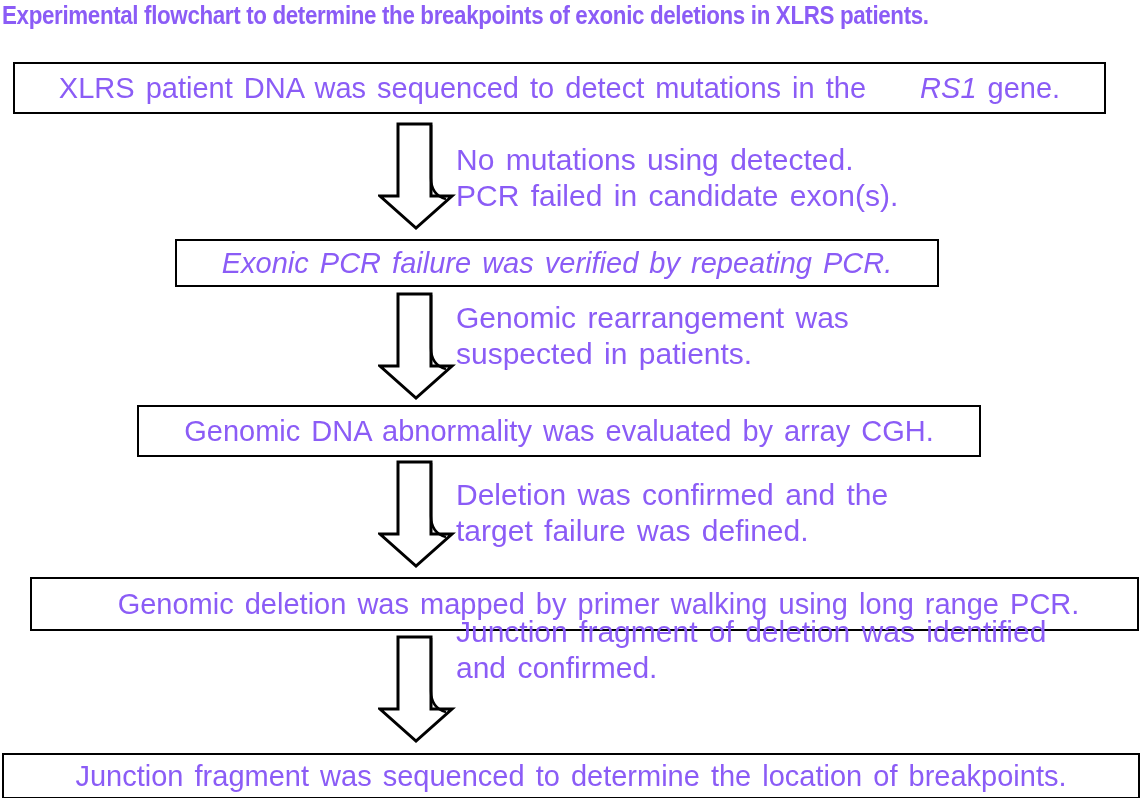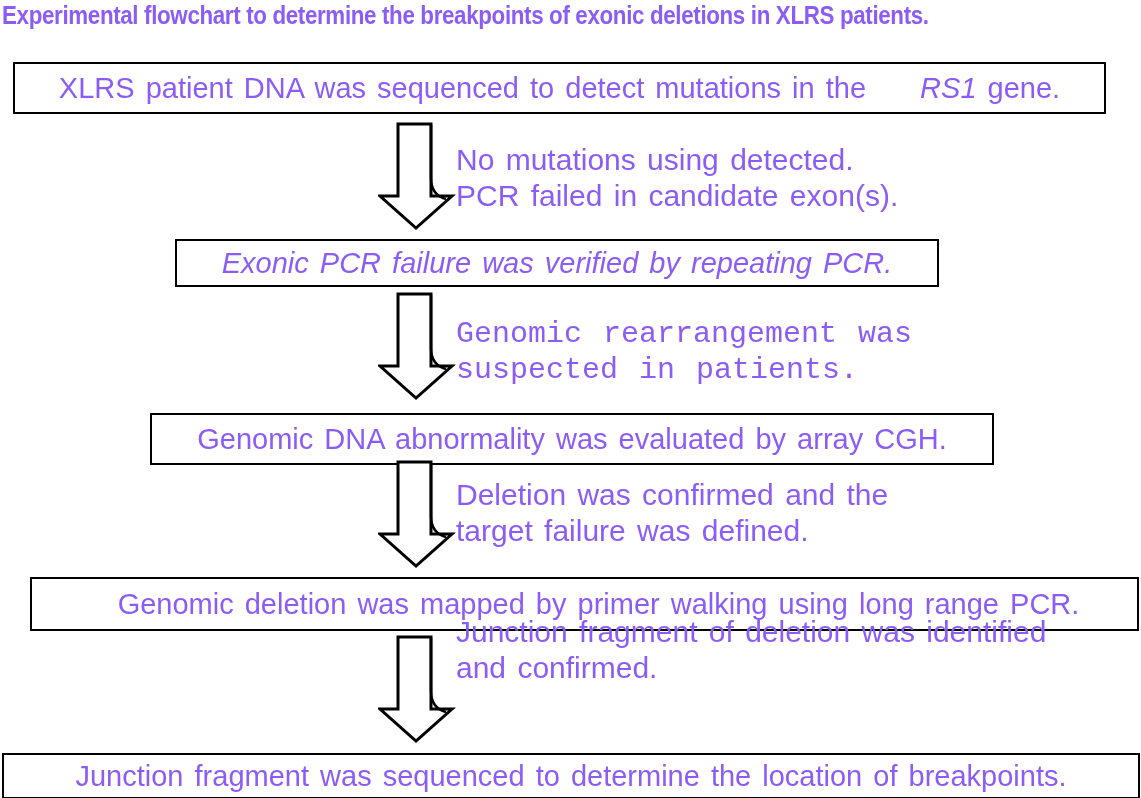--- a/index.html
+++ b/index.html
@@ -68,26 +68,26 @@
   </div>
 
   <div class="box" style="left:175px;top:239px;width:760px;height:44px;font-style:italic;">
     <span>Exonic PCR failure was verified by repeating PCR.</span>
   </div>
 
   <svg class="arrow" style="left:378px;top:290px;" width="78" height="110" viewBox="0 0 78 110">
     <polygon points="20,4 53,4 53,76 74,76 38,108 2,76 20,76"></polygon>
     <path d="M53,5 L53,58 Q53,75 68,79"></path>
   </svg>
-  <div class="caption" style="top:316px;font-family:Liberation Mono, monospace;">
+  <div class="caption" style="top:300px;">
     <div>Genomic rearrangement was</div>
     <div>suspected in patients.</div>
   </div>
 
-  <div class="box" style="left:150px;top:405px;width:840px;height:48px;margin-top:8px;">
+  <div class="box" style="left:137px;top:405px;width:840px;height:48px;">
     <span>Genomic DNA abnormality was evaluated by array CGH.</span>
   </div>
 
   <svg class="arrow" style="left:378px;top:458px;" width="78" height="110" viewBox="0 0 78 110">
     <polygon points="20,4 53,4 53,76 74,76 38,108 2,76 20,76"></polygon>
     <path d="M53,5 L53,58 Q53,75 68,79"></path>
   </svg>
   <div class="caption" style="top:477px;">
     <div>Deletion was confirmed and the</div>
     <div>target failure was defined.</div>

